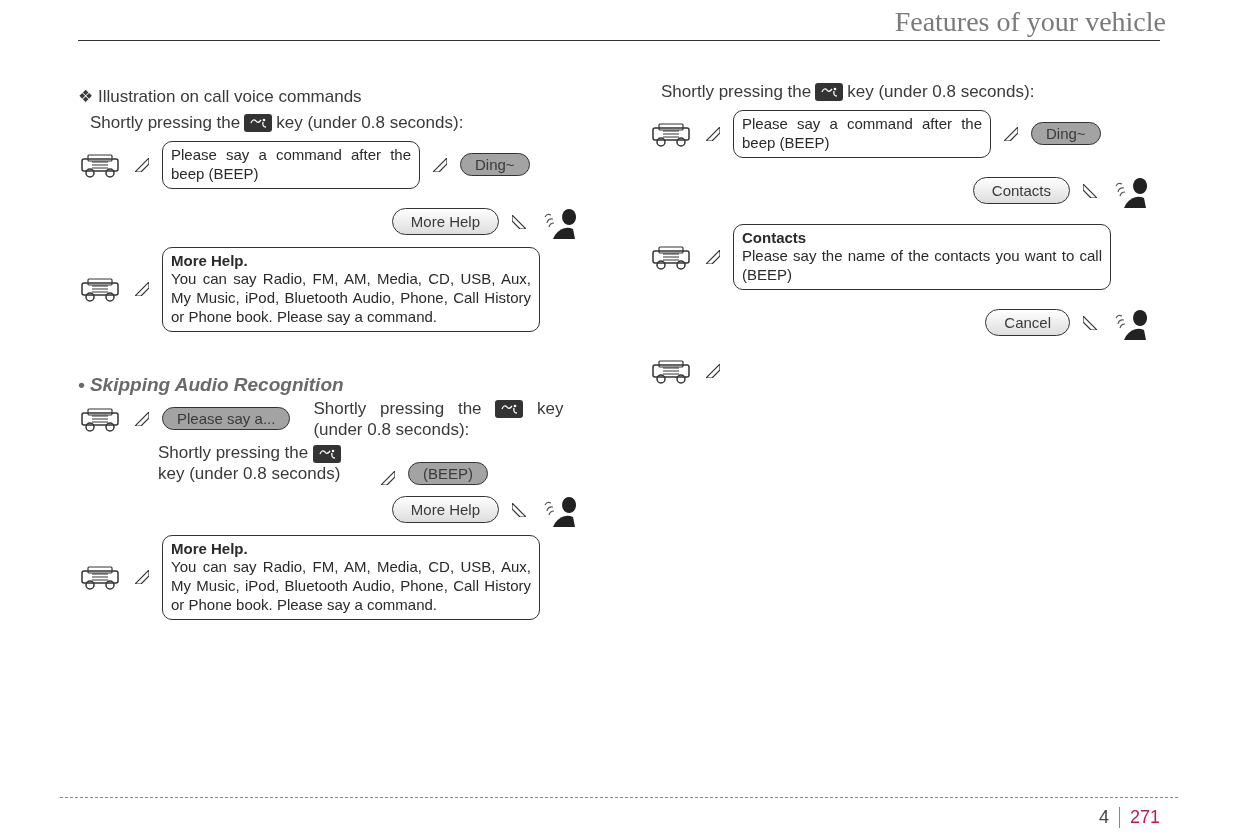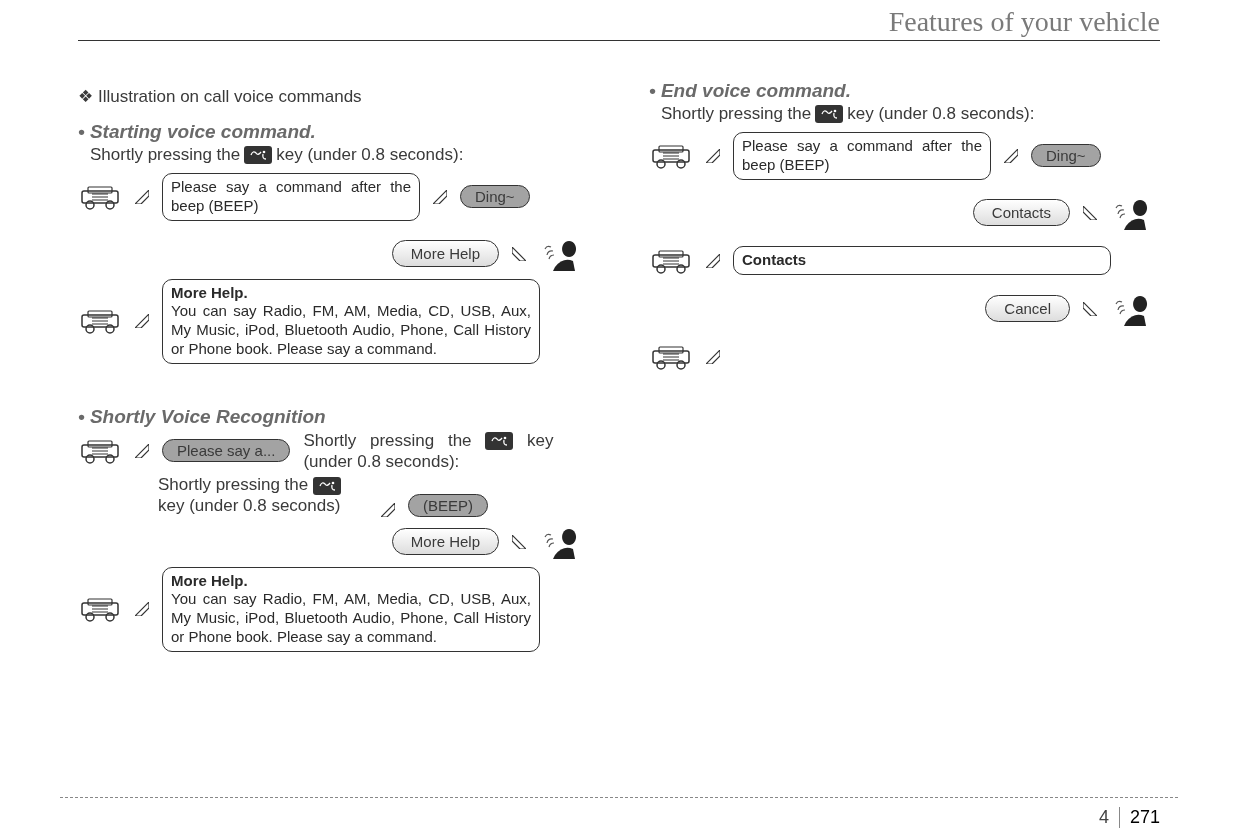--- a/index.html
+++ b/index.html
@@ -14,21 +14,21 @@
   }
   .page {
     width: 1238px;
     height: 838px;
     position: relative;
     box-sizing: border-box;
   }
   .header-title {
     position: absolute;
     top: 6px;
-    right: 78px;
+    right: 72px;
     font-size: 28px;
     color: #7a7a7a;
     font-family: Georgia, 'Times New Roman', serif;
   }
   .header-rule {
     position: absolute;
     top: 40px;
     left: 78px;
     right: 78px;
     border-top: 1px solid #333;
@@ -138,20 +138,21 @@
   .tail-left svg, .tail-right svg { display:block; }
 
   .spacer-sm { height: 6px; }
   .spacer-md { height: 14px; }
   .spacer-lg { height: 26px; }
 
   .inline-block-text {
     font-size: 17px;
     color: #3a3a3a;
     line-height: 1.25;
+    margin-left: 10px;
   }
 
   .footer-dashed {
     position: absolute;
     left: 60px;
     right: 60px;
     bottom: 40px;
     border-top: 1px dashed #888;
   }
   .page-num {
@@ -163,38 +164,37 @@
     gap: 10px;
   }
   .page-num .section {
     font-size: 18px;
     color: #444;
     border-right: 1px solid #888;
     padding-right: 10px;
   }
   .page-num .num {
     font-size: 18px;
-    color: #000000;
+    color: #be185d;
   }
 </style>
 </head>
 <body>
 
 <div class="page">
 
   <div class="header-title">Features of your vehicle</div>
   <div class="header-rule"></div>
 
   <div class="columns">
 
     <div class="col">
 
       <div class="line-plain">❖ Illustration on call voice commands</div>
 
-      <div class="line-bullet">• Starting voice command.</div>
       <div class="line-sub">
         <span>Shortly pressing the </span>
         <span class="voice-key">
           <svg width="18" height="12" viewBox="0 0 18 12">
               <path d="M2 6 Q4 1 7 4 Q9 7 12 3" stroke="#fff" stroke-width="1.3" fill="none"></path>
               <circle cx="15" cy="3" r="1.3" fill="#fff"></circle>
               <path d="M14 5 Q13 10 17 10" stroke="#fff" stroke-width="1.3" fill="none"></path>
             </svg>
         </span>
         <span> key (under 0.8 seconds):</span>
@@ -266,21 +266,21 @@
             </svg>
         </span>
         <div class="bubble wide">
           <div class="bubble-title">More Help.</div>
           <div>You can say Radio, FM, AM, Media, CD, USB, Aux, My Music, iPod, Bluetooth Audio, Phone, Call History or Phone book. Please say a command.</div>
         </div>
       </div>
 
       <div class="spacer-lg"></div>
 
-      <div class="line-bullet">• Shortly Voice Recognition</div>
+      <div class="line-bullet">• Skipping Audio Recognition</div>
 
       <div class="diagram-row" style="align-items:center;">
         <span class="car-icon">
           <svg width="44" height="28" viewBox="0 0 44 28">
             <rect x="4" y="8" width="36" height="12" rx="2" fill="none" stroke="#333" stroke-width="1.5"></rect>
             <rect x="10" y="4" width="24" height="6" rx="1" fill="none" stroke="#333" stroke-width="1.2"></rect>
             <circle cx="12" cy="22" r="4" fill="none" stroke="#333" stroke-width="1.5"></circle>
             <circle cx="32" cy="22" r="4" fill="none" stroke="#333" stroke-width="1.5"></circle>
             <line x1="14" y1="11" x2="30" y2="11" stroke="#333"></line>
             <line x1="14" y1="14" x2="30" y2="14" stroke="#333"></line>
@@ -368,21 +368,20 @@
         <div class="bubble wide">
           <div class="bubble-title">More Help.</div>
           <div>You can say Radio, FM, AM, Media, CD, USB, Aux, My Music, iPod, Bluetooth Audio, Phone, Call History or Phone book. Please say a command.</div>
         </div>
       </div>
 
     </div>
 
     <div class="col">
 
-      <div class="line-bullet" style="margin-top:0;">• End voice command.</div>
       <div class="line-sub">
         <span>Shortly pressing the </span>
         <span class="voice-key">
           <svg width="18" height="12" viewBox="0 0 18 12">
               <path d="M2 6 Q4 1 7 4 Q9 7 12 3" stroke="#fff" stroke-width="1.3" fill="none"></path>
               <circle cx="15" cy="3" r="1.3" fill="#fff"></circle>
               <path d="M14 5 Q13 10 17 10" stroke="#fff" stroke-width="1.3" fill="none"></path>
             </svg>
         </span>
         <span> key (under 0.8 seconds):</span>
@@ -448,20 +447,21 @@
             <line x1="14" y1="17" x2="30" y2="17" stroke="#333"></line>
           </svg>
         </span>
         <span class="tail-left">
           <svg width="14" height="14" viewBox="0 0 14 14">
               <path d="M0 14 L14 0 L14 6 L6 14 Z" fill="#fff" stroke="#333" stroke-width="1.2"></path>
             </svg>
         </span>
         <div class="bubble wide">
           <div class="bubble-title">Contacts</div>
+          <div>Please say the name of the contacts you want to call (BEEP)</div>
         </div>
       </div>
 
       <div class="spacer-md"></div>
 
       <div class="diagram-row right" style="padding-right:6px;">
         <div class="pill shade">Cancel</div>
         <span class="tail-right">
           <svg width="14" height="14" viewBox="0 0 14 14">
               <path d="M14 14 L0 0 L0 6 L8 14 Z" fill="#fff" stroke="#333" stroke-width="1.2"></path>

